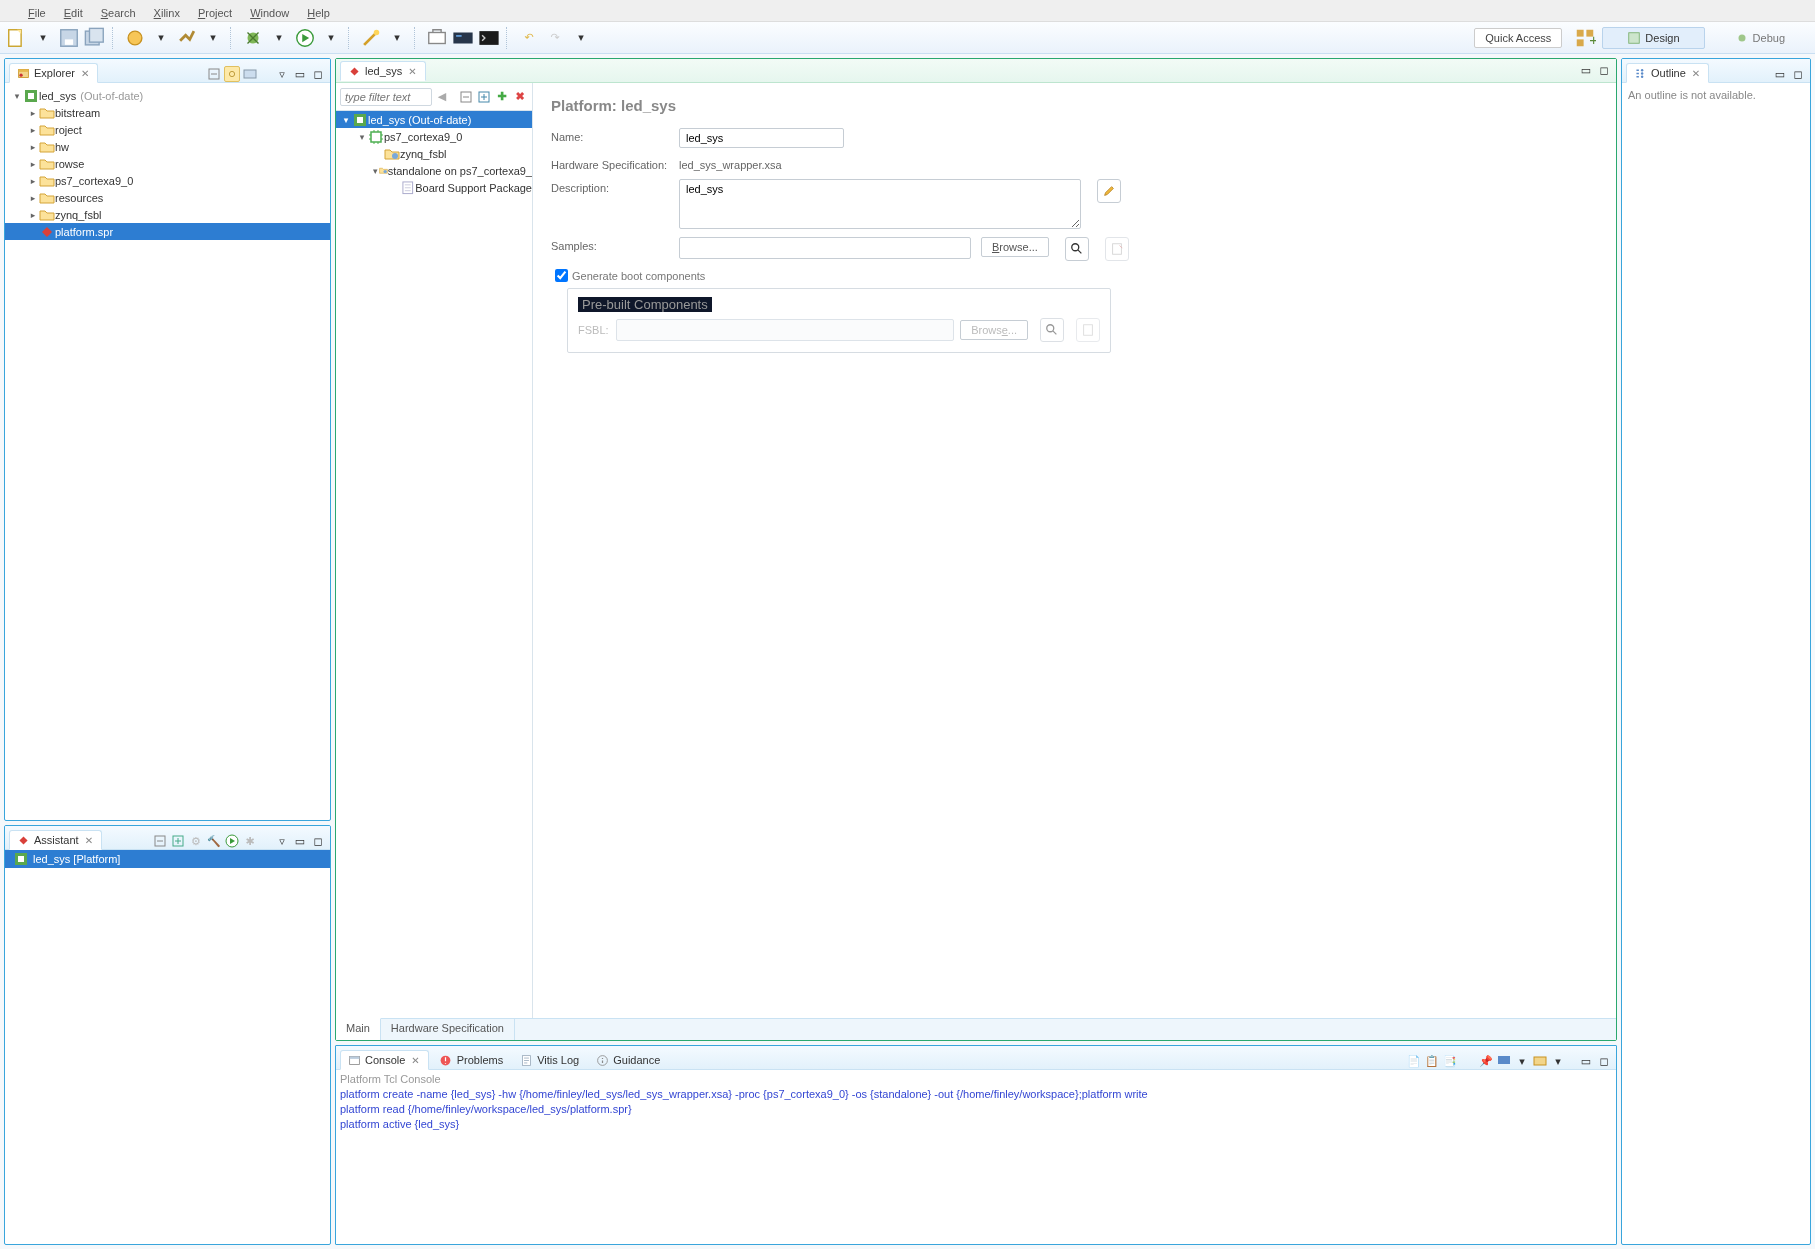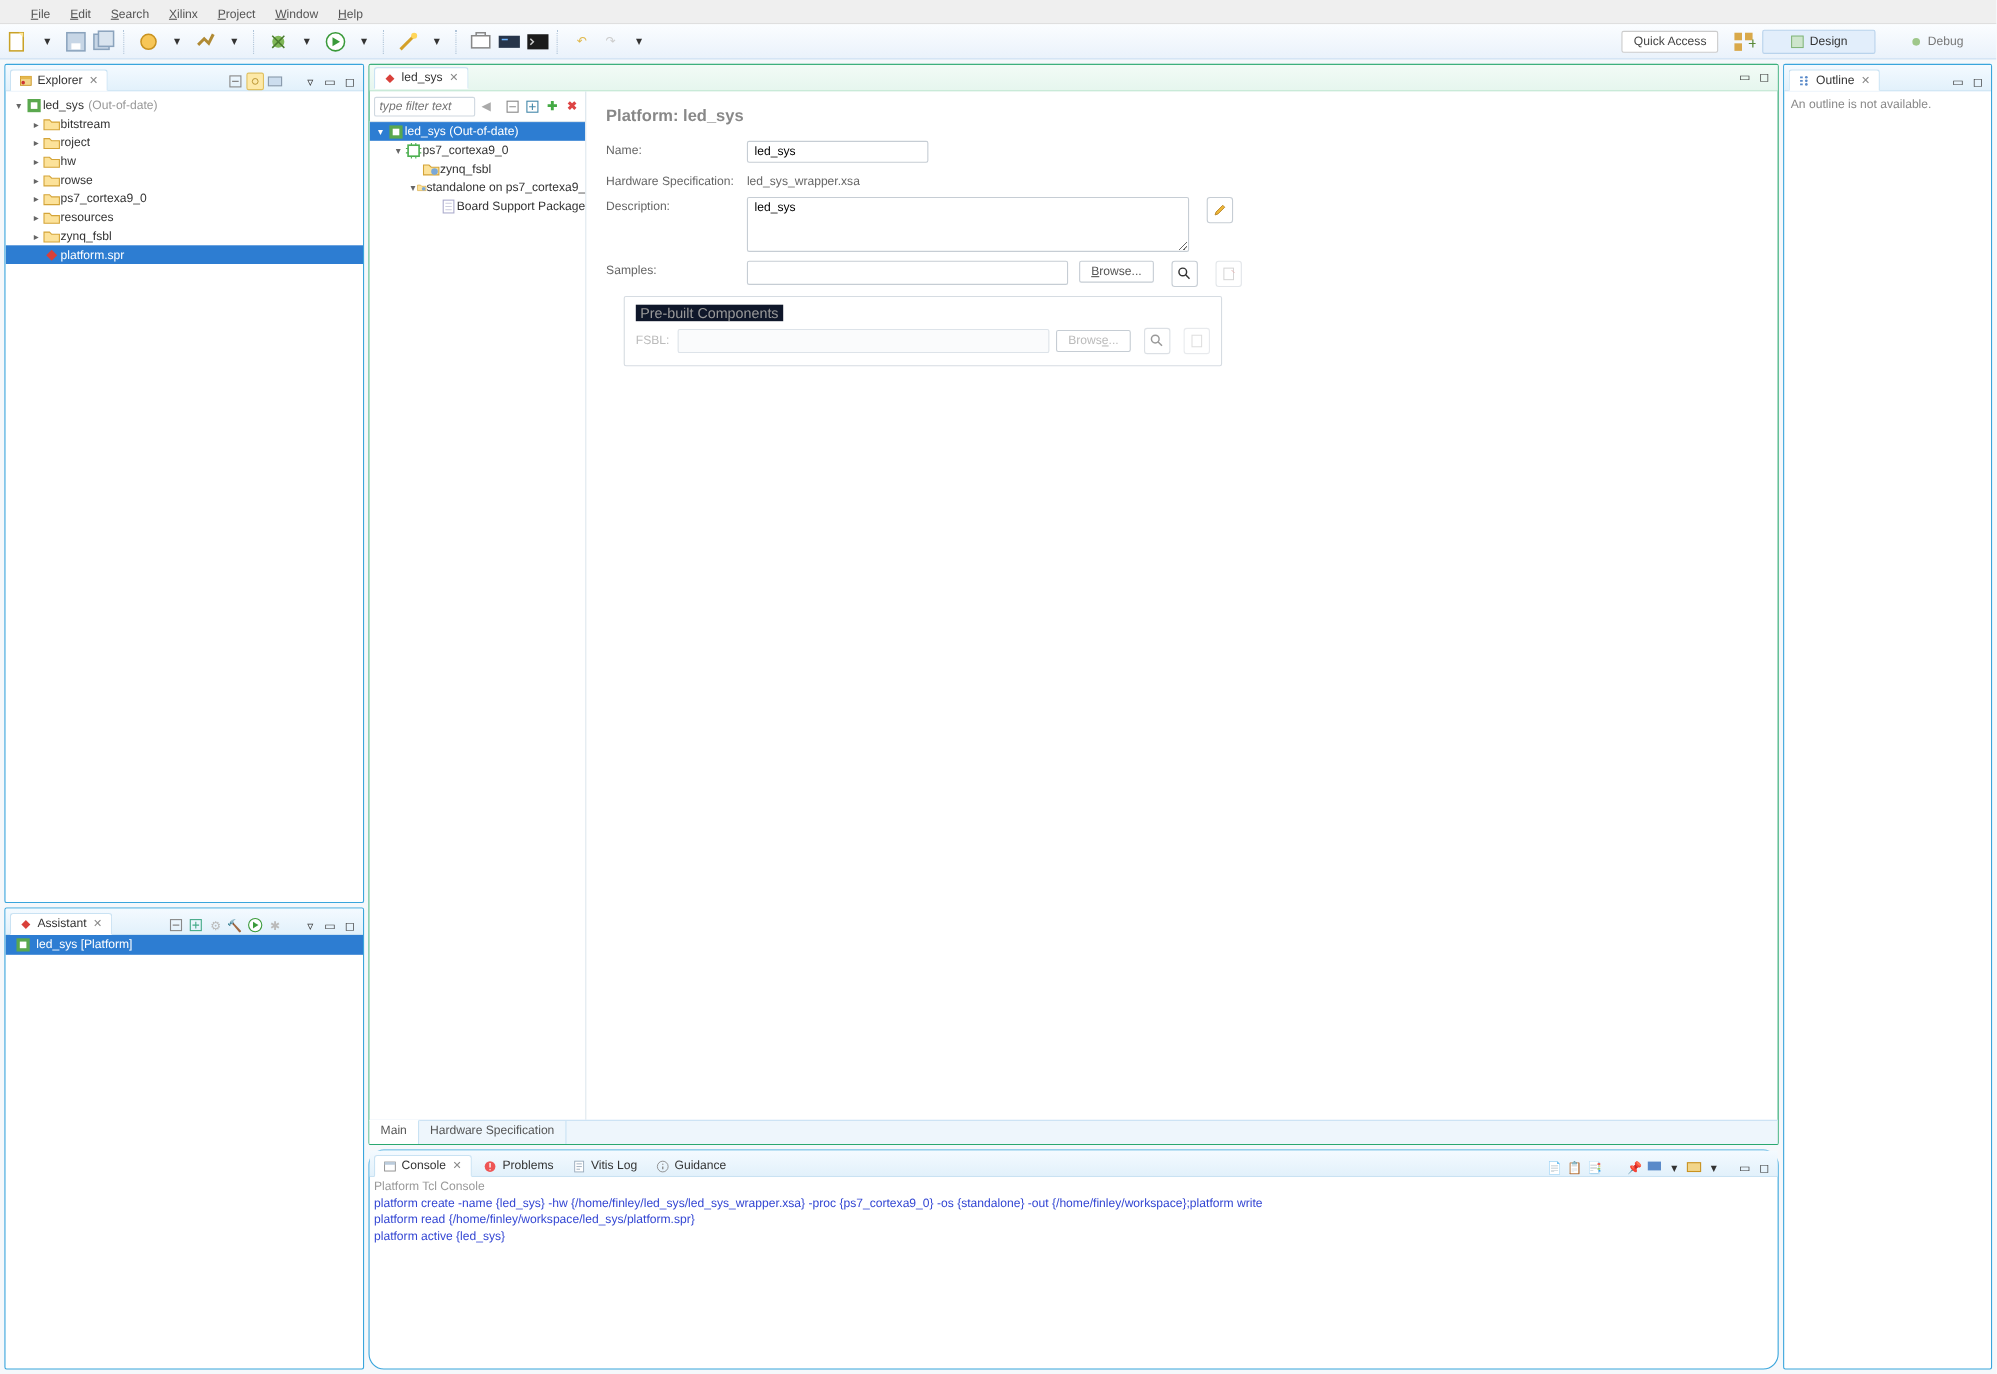--- a/index.html
+++ b/index.html
@@ -66,21 +66,21 @@
 .fieldset { border:1px solid #d6dce2; border-radius:2px; padding:10px; margin-top:6px; margin-left:16px; width:544px; }
 .fieldset-title { color:#999; font-size:13px; margin-top:-18px; background:#0f172a; display:inline-block; padding:0 4px; margin-bottom:6px; }
 .fs-row { display:flex; align-items:center; gap:6px; }
 .fs-label { color:#bbb; width:32px; }
 .fs-input { flex:1; border:1px solid #dde3e9; border-radius:2px; height:22px; background:#fafbfc; }
 
 .editor-bottom-tabs { height:22px; border-top:1px solid #c9e2f3; background:#eef6fc; display:flex; align-items:stretch; }
 .ebt { padding:3px 10px; border-right:1px solid #c9e2f3; color:#555; }
 .ebt.active { background:#fff; border-top:1px solid #fff; margin-top:-1px; }
 
-.bottom-pane { height:200px; border:1px solid #39a5dc; border-radius:14px; background:#fff; display:flex; flex-direction:column; }
+.bottom-pane { height:200px; border:1px solid #39a5dc; border-radius:1px; background:#fff; display:flex; flex-direction:column; }
 .console-body { flex:1; padding:2px 4px; font-family:Consolas,monospace; font-size:11.5px; overflow:auto; line-height:1.35; }
 .console-title { color:#999; }
 .console-line { color:#3346d3; white-space:pre; }
 
 .outline-body { padding:6px; color:#888; }
 
 .mini-icon { min-width:16px; height:16px; display:flex; align-items:center; justify-content:center; }
 .tab-controls { display:flex; gap:2px; margin-left:auto; }
 </style>
 </head>
@@ -504,20 +504,24 @@
                     <circle cx="6" cy="6" r="4" fill="none" stroke="#333" stroke-width="1.5"></circle>
                     <path d="M9 9l4 4" stroke="#333" stroke-width="1.5"></path>
                   </svg>
                 </div>
               <div class="icon-btn" style="opacity:.5;">
                   <svg width="14" height="14" viewBox="0 0 16 16">
                     <rect x="3" y="2" width="10" height="12" fill="none" stroke="#aaa"></rect>
                     <path d="M11 4l3 3" stroke="#c66"></path>
                   </svg>
                 </div>
+            </div>
+            <div class="checkbox-row">
+              <input type="checkbox" checked="" style="">
+              <span>Generate boot components</span>
             </div>
             <div class="fieldset">
               <div class="fieldset-title">Pre-built Components</div>
               <div class="fs-row">
                 <div class="fs-label">FSBL:</div>
                 <div class="fs-input"></div>
                 <button class="browse-btn disabled">Brows<u>e</u>...</button>
                 <div class="icon-btn" style="opacity:.6;">
                     <svg width="14" height="14" viewBox="0 0 16 16">
                       <circle cx="6" cy="6" r="4" fill="none" stroke="#555" stroke-width="1.5"></circle>

